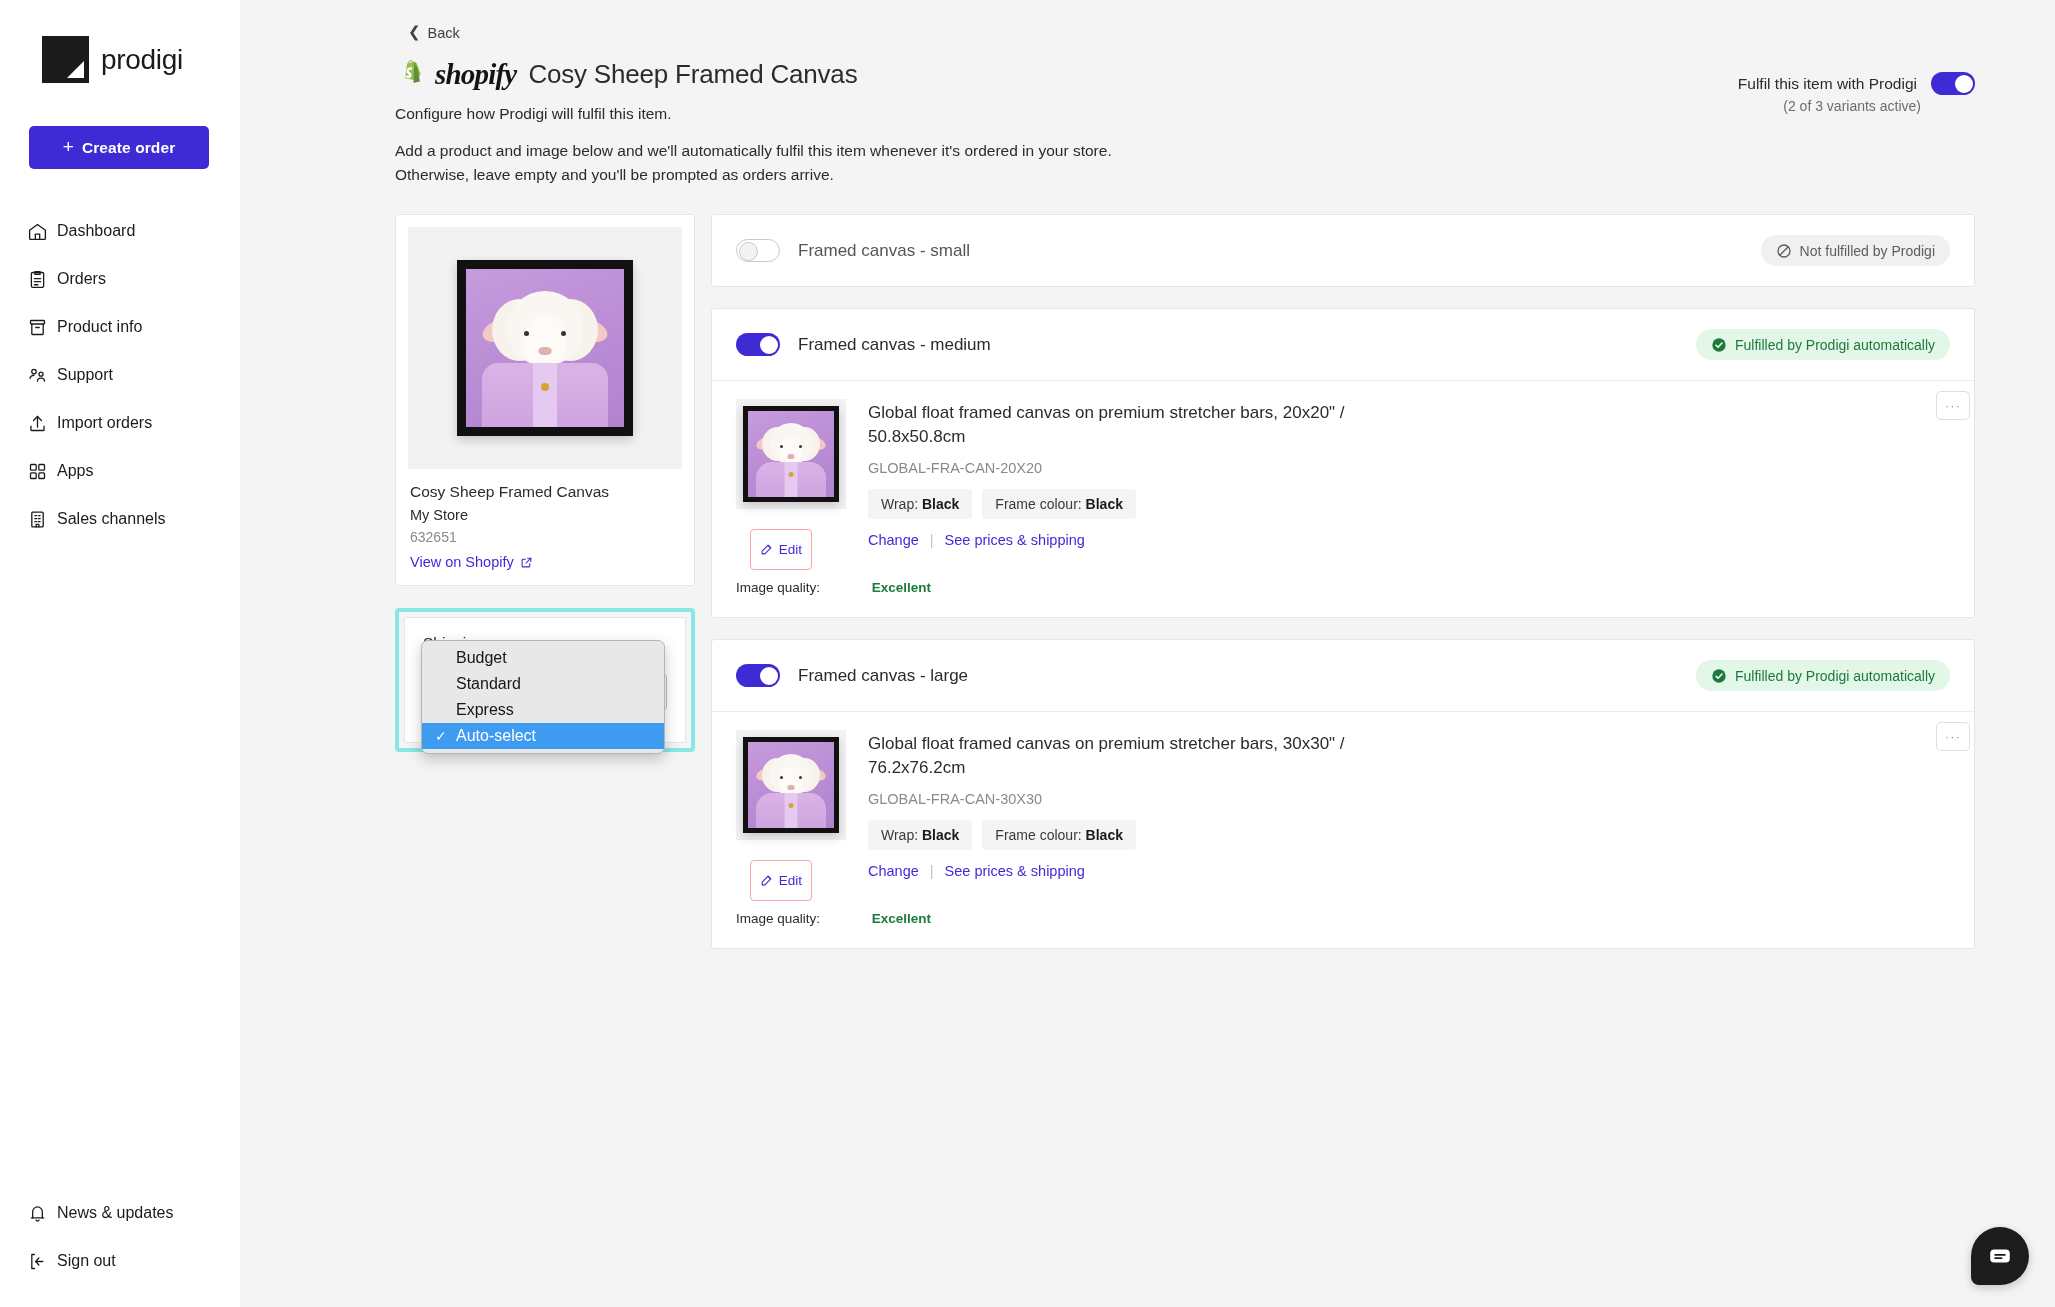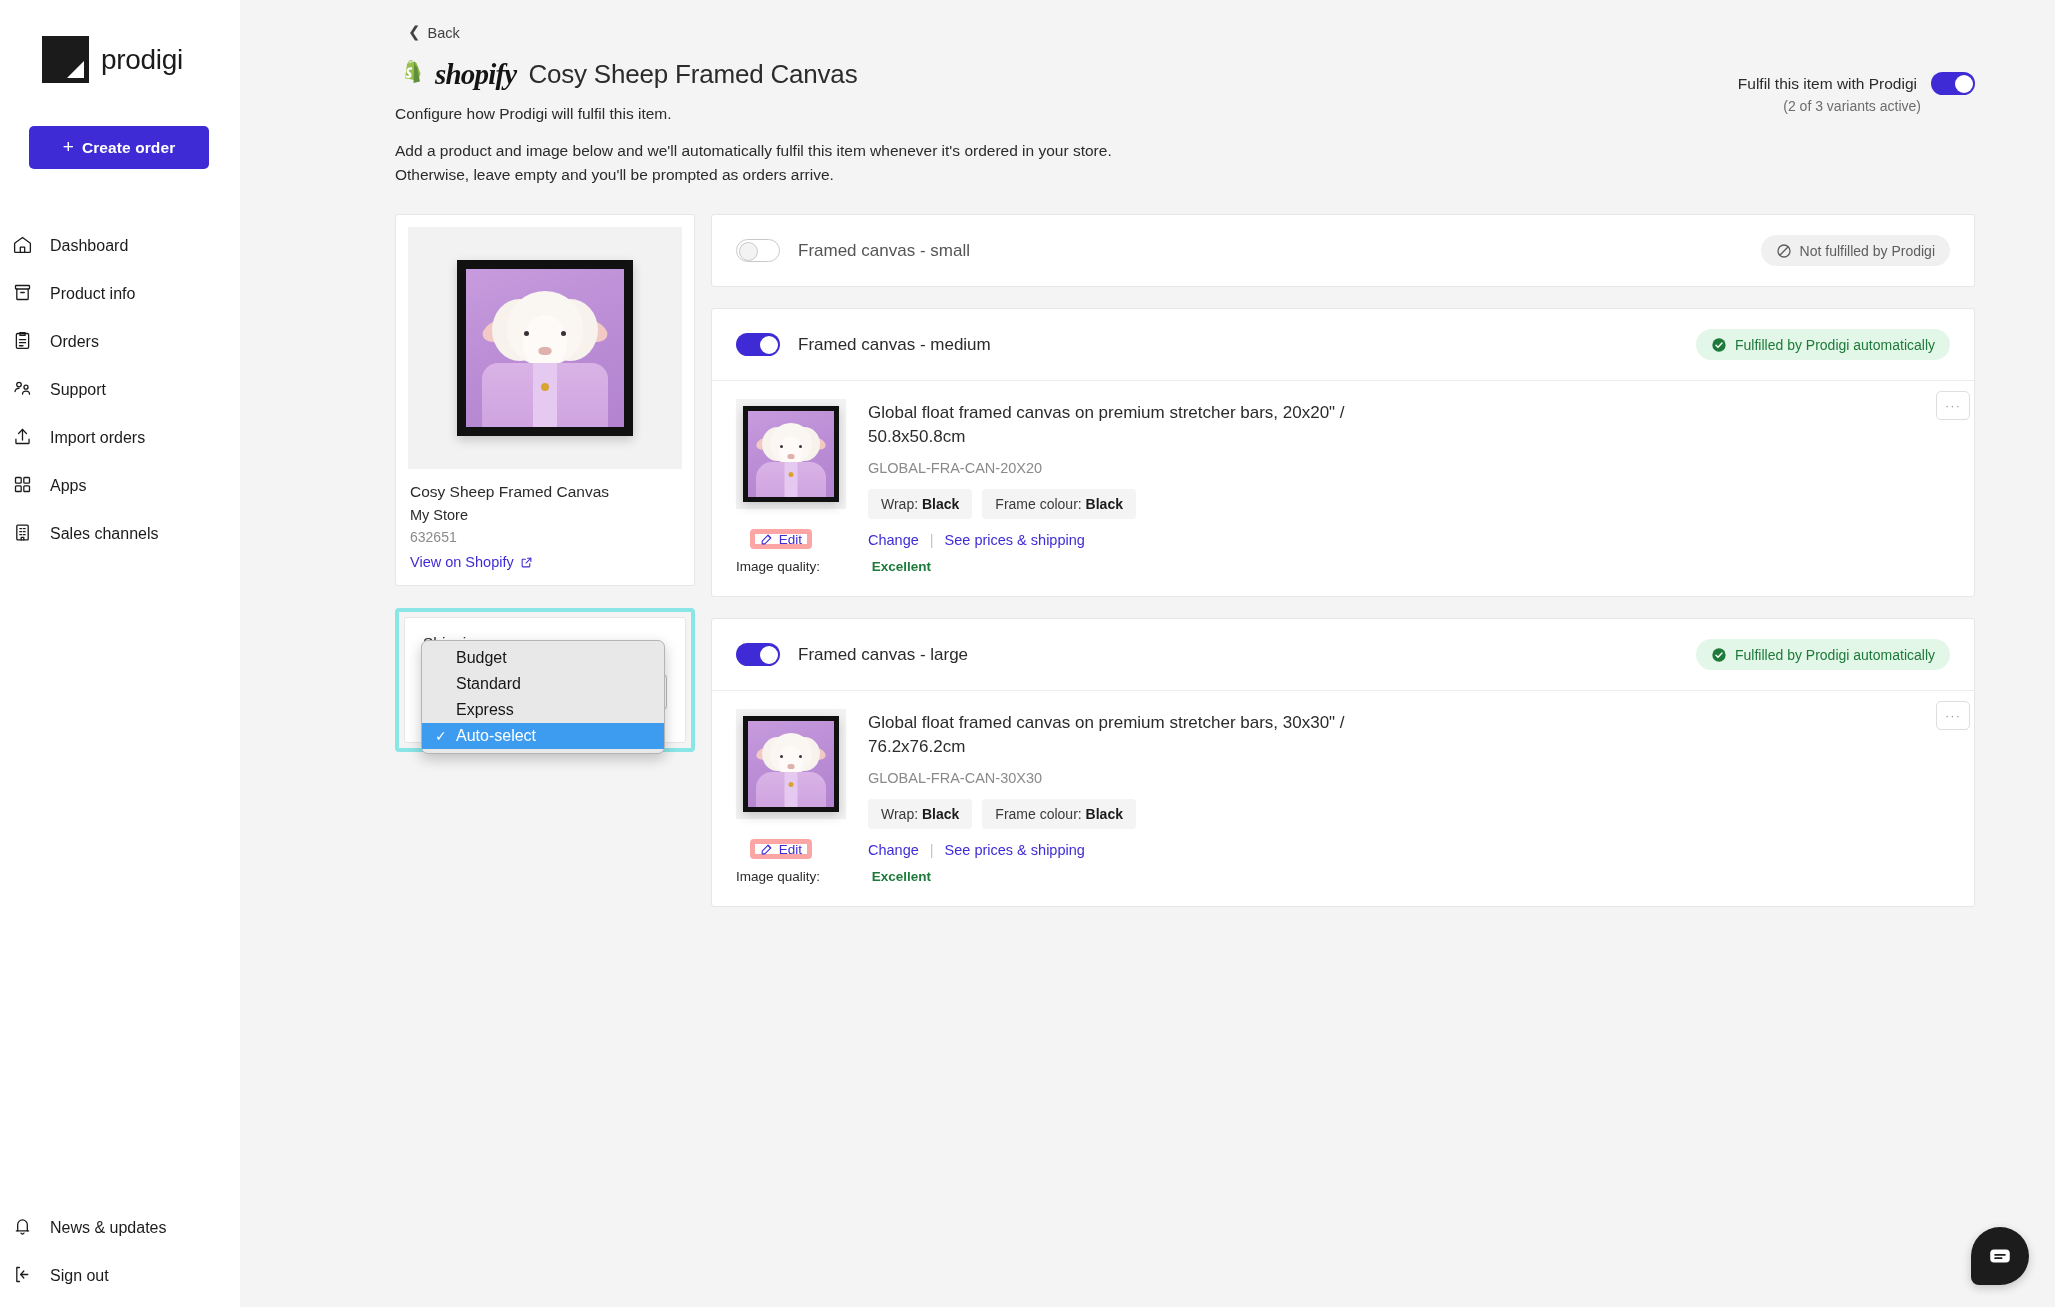--- a/index.html
+++ b/index.html
@@ -38,22 +38,22 @@
     border: none; border-radius: 5px;
     font-size: 15.5px; font-family: inherit; font-weight: 600;
     display: flex; align-items: center; justify-content: center; gap: 8px;
     cursor: pointer;
     letter-spacing: 0.1px;
   }
   .create-order .plus { font-size: 19px; font-weight: 400; line-height: 1; position: relative; top: -1px; }
 
   .nav { margin-top: 38px; display: flex; flex-direction: column; }
   .nav-item {
-    display: flex; align-items: flex-end; gap: 17px;
-    height: 48px; padding-left: 11px; cursor: pointer;
+    display: flex; align-items: center; gap: 9px;
+    height: 48px; padding-left: 26px; cursor: pointer;
     color: #1b1b1b; font-size: 16px;
     text-decoration: none;
   }
   .nav-ico { width: 22px; height: 22px; flex: none; display: flex; align-items: center; justify-content: center; }
   .nav-ico svg { display: block; }
 
   .nav-bottom { position: absolute; bottom: 22px; left: 0; right: 0; display: flex; flex-direction: column; }
 
   
   .main {
@@ -184,22 +184,22 @@
   .badge.green { background: #e3f7e8; color: #1d7a3a; }
   .badge-ico { width: 16px; height: 16px; flex: none; display: block; }
 
   .variant-body { padding: 18px 24px 22px 24px; display: flex; gap: 22px; position: relative; }
   .thumb-col { width: 110px; flex: none; }
   .thumb {
     width: 110px; height: 110px; background: #f2f2f2;
     display: flex; align-items: center; justify-content: center;
   }
   .edit-btn {
-    margin: 20px 0 0 14px; width: 62px; height: 20px;
-    border: 5px solid #fca5a5; border-radius: 4px; background: #fff;
+    margin: 20px 0 0 14px; width: 62px; height: 41px;
+    border: 1px solid #fca5a5; border-radius: 4px; background: #fff;
     color: #3f2bd6; font-size: 13.5px; font-family: inherit;
     display: flex; align-items: center; justify-content: center; gap: 6px;
     cursor: pointer;
   }
   .img-quality { margin-top: 10px; font-size: 13.5px; color: #2b2b2b; white-space: nowrap; }
   .img-quality b { color: #1d7a3a; font-weight: 600; margin-left: 48px; }
 
   .details-col { flex: 1; padding-top: 2px; }
   .detail-title { font-size: 17px; color: #2b2b2b; line-height: 1.42; max-width: 520px; }
   .detail-sku { font-size: 14.5px; color: #8a8a8a; margin-top: 11px; }
@@ -277,36 +277,36 @@
           <svg width="21" height="21" viewBox="0 0 24 24" fill="none" stroke="#1b1b1b" stroke-width="1.5" stroke-linecap="round" stroke-linejoin="round">
               <path d="M3 10.5 12 4l9 6.5V20a1 1 0 0 1-1 1H4a1 1 0 0 1-1-1z"></path>
               <path d="M9.5 21v-6h5v6"></path>
             </svg>
         </span>
         <span>Dashboard</span>
       </a>
       <a class="nav-item">
         <span class="nav-ico">
           <svg width="21" height="21" viewBox="0 0 24 24" fill="none" stroke="#1b1b1b" stroke-width="1.5" stroke-linecap="round" stroke-linejoin="round">
+              <rect x="5" y="4" width="14" height="17" rx="1.5"></rect>
+              <path d="M9 3h6v3H9z"></path>
+              <path d="M8.5 11h7M8.5 14.5h7M8.5 18h4"></path>
+            </svg>
+        </span>
+        <span>Orders</span>
+      </a>
+      <a class="nav-item">
+        <span class="nav-ico">
+          <svg width="21" height="21" viewBox="0 0 24 24" fill="none" stroke="#1b1b1b" stroke-width="1.5" stroke-linecap="round" stroke-linejoin="round">
               <rect x="4" y="4" width="16" height="4" rx="0.8"></rect>
               <path d="M5.5 8v11a1 1 0 0 0 1 1h11a1 1 0 0 0 1-1V8"></path>
               <path d="M10 12h4"></path>
             </svg>
         </span>
         <span>Product info</span>
-      </a>
-      <a class="nav-item">
-        <span class="nav-ico">
-          <svg width="21" height="21" viewBox="0 0 24 24" fill="none" stroke="#1b1b1b" stroke-width="1.5" stroke-linecap="round" stroke-linejoin="round">
-              <rect x="5" y="4" width="14" height="17" rx="1.5"></rect>
-              <path d="M9 3h6v3H9z"></path>
-              <path d="M8.5 11h7M8.5 14.5h7M8.5 18h4"></path>
-            </svg>
-        </span>
-        <span>Orders</span>
       </a>
       <a class="nav-item">
         <span class="nav-ico">
           <svg width="21" height="21" viewBox="0 0 24 24" fill="none" stroke="#1b1b1b" stroke-width="1.5" stroke-linecap="round" stroke-linejoin="round">
               <circle cx="8" cy="7.5" r="2.6"></circle>
               <path d="M3.5 15.5c0-2.3 2-3.8 4.5-3.8"></path>
               <circle cx="16" cy="10.5" r="2.3"></circle>
               <path d="M12 18.5c0-2.1 1.8-3.4 4-3.4s4 1.3 4 3.4"></path>
             </svg>
         </span>

